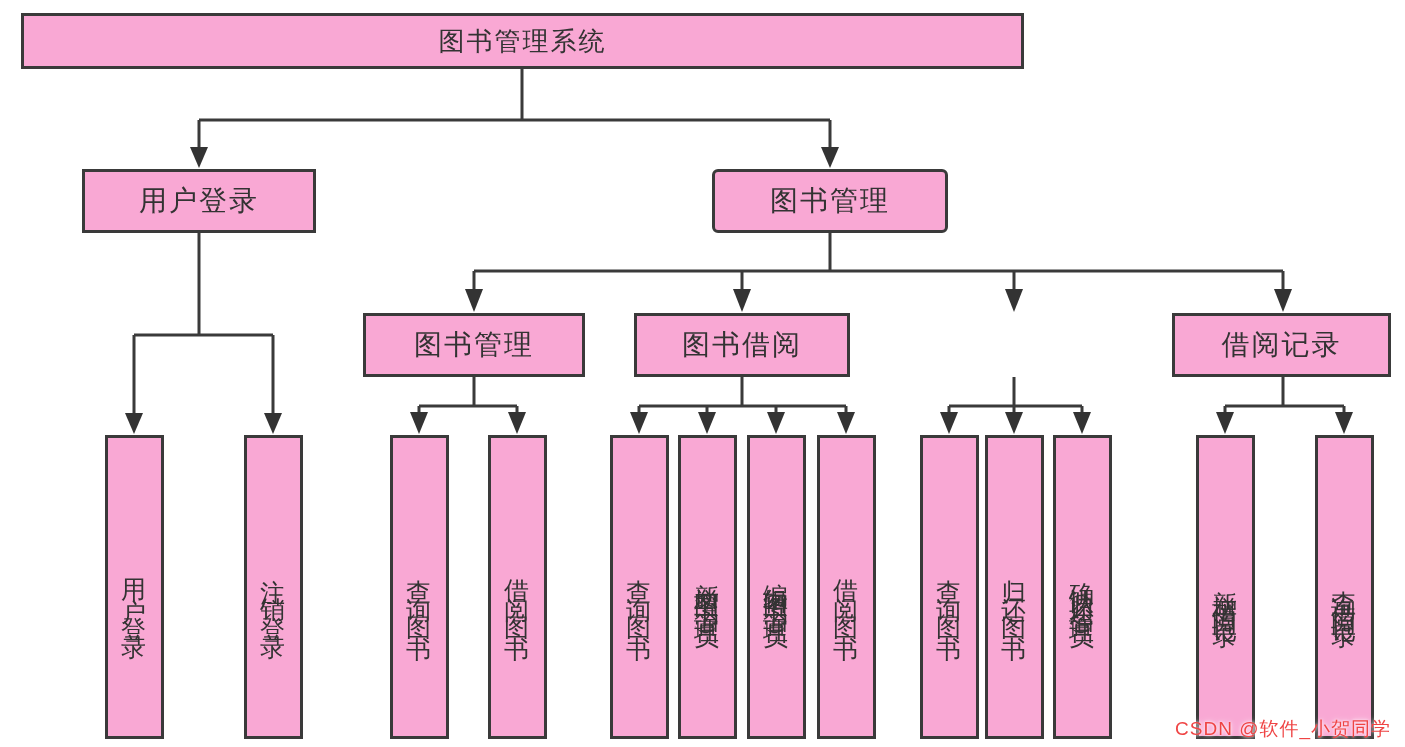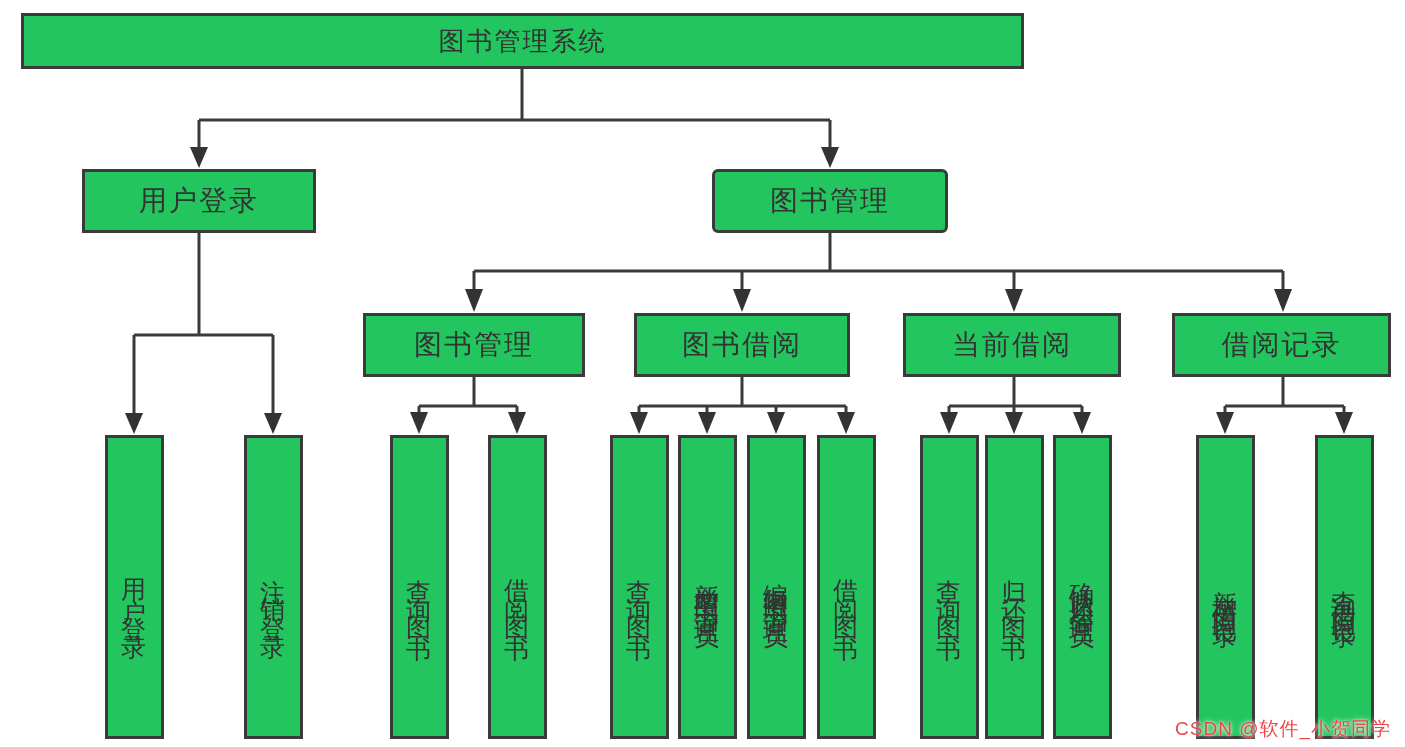--- a/index.html
+++ b/index.html
@@ -8,21 +8,21 @@
     width:1405px;height:747px;
     background:#ffffff;
     overflow:hidden;
     font-family:"Liberation Sans", sans-serif;
   }
   #wires{position:absolute;left:0;top:0;z-index:1;}
   .node{
     position:absolute;
     box-sizing:border-box;
     border:3px solid #3a3a3a;
-    background:#22c55e;
+    background:#f9a8d4;
     display:flex;
     align-items:center;
     justify-content:center;
     color:#333333;
     z-index:2;
   }
   .h-label{font-size:28px;letter-spacing:2px;white-space:nowrap;}
   .root .h-label{font-size:26px;}
   .v-label{
     writing-mode:vertical-lr;
@@ -91,23 +91,20 @@
   <div class="node" style="left:712px;top:169px;width:236px;height:64px;border-radius:6px;">
     <span class="h-label">图书管理</span>
   </div>
 
   <div class="node" style="left:363px;top:313px;width:222px;height:64px;">
     <span class="h-label">图书管理</span>
   </div>
   <div class="node" style="left:634px;top:313px;width:216px;height:64px;">
     <span class="h-label">图书借阅</span>
   </div>
-  <div class="node" style="left:903px;top:313px;width:218px;height:64px;">
-    <span class="h-label">当前借阅</span>
-  </div>
   <div class="node" style="left:1172px;top:313px;width:219px;height:64px;font-family:Liberation Serif, serif;">
     <span class="h-label">借阅记录</span>
   </div>
 
   <div class="node" style="left:105px;top:435px;width:59px;height:304px;">
     <span class="v-label ls4">用户登录</span>
   </div>
   <div class="node" style="left:244px;top:435px;width:59px;height:304px;">
     <span class="v-label ls4">注销登录</span>
   </div>

